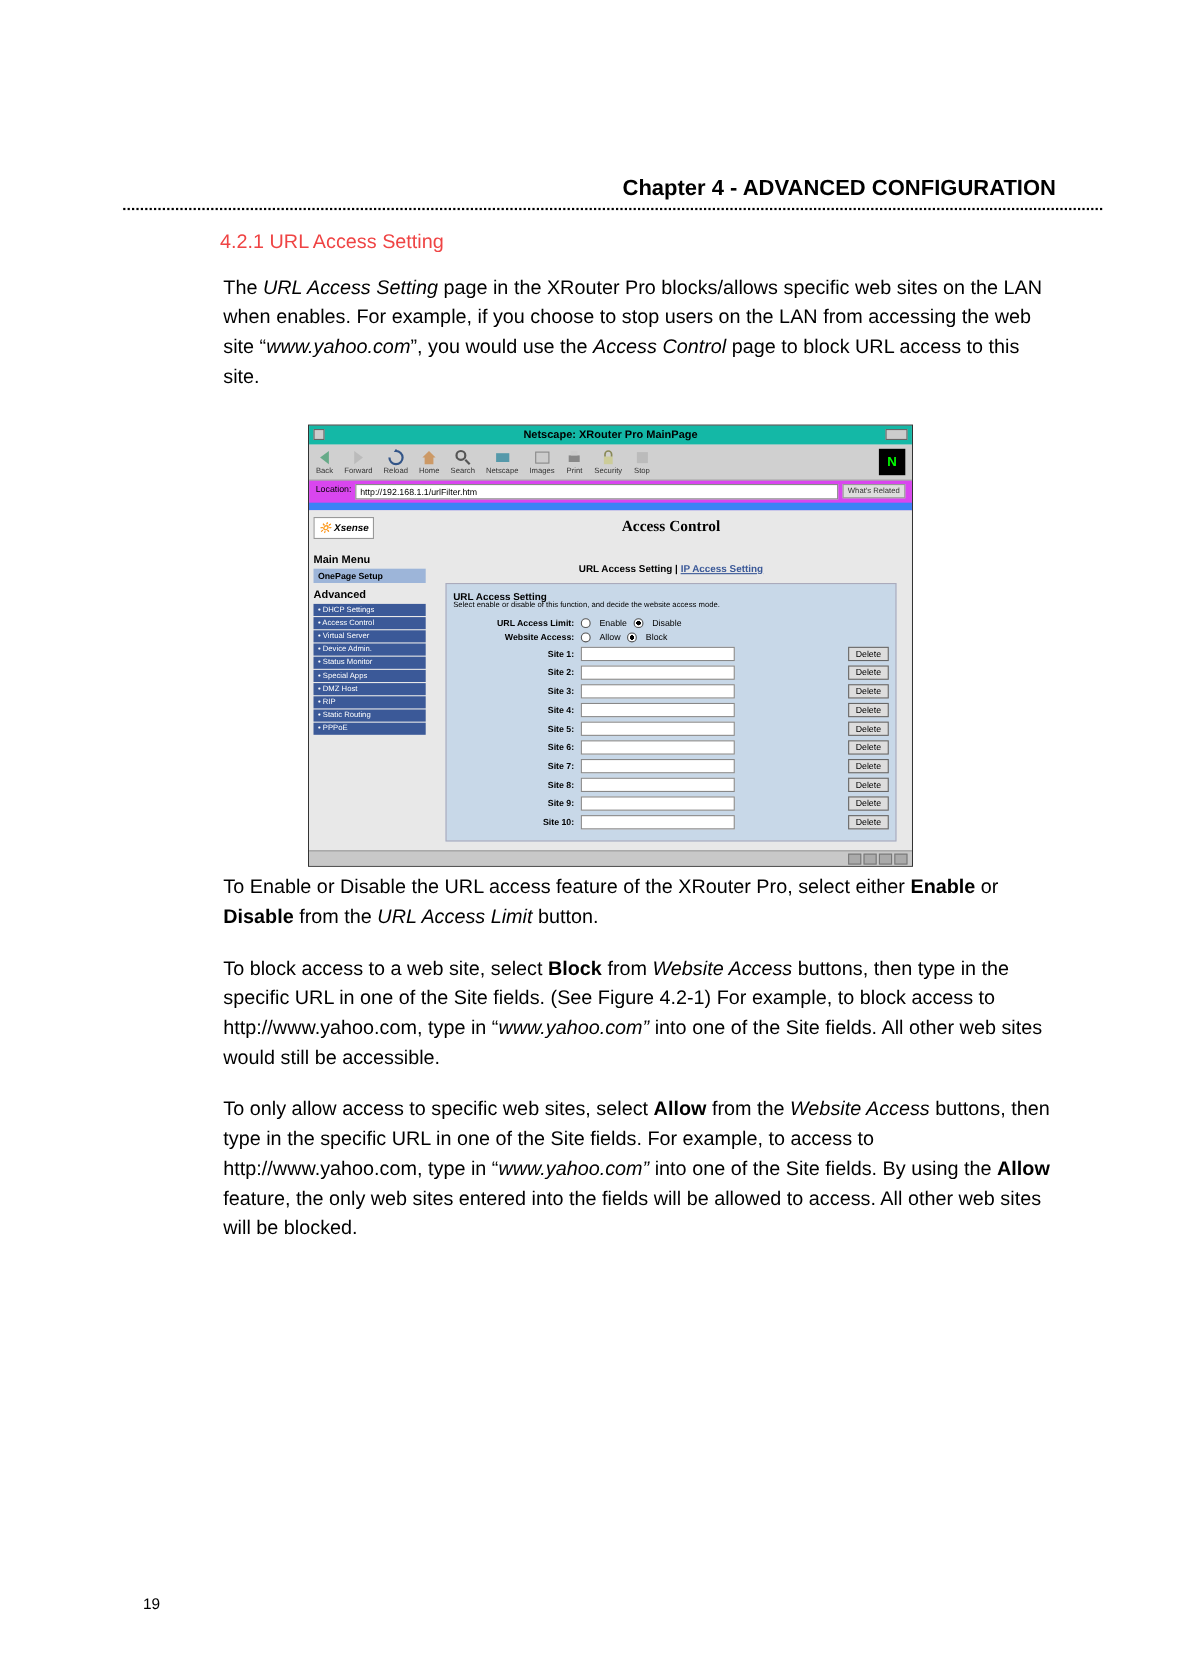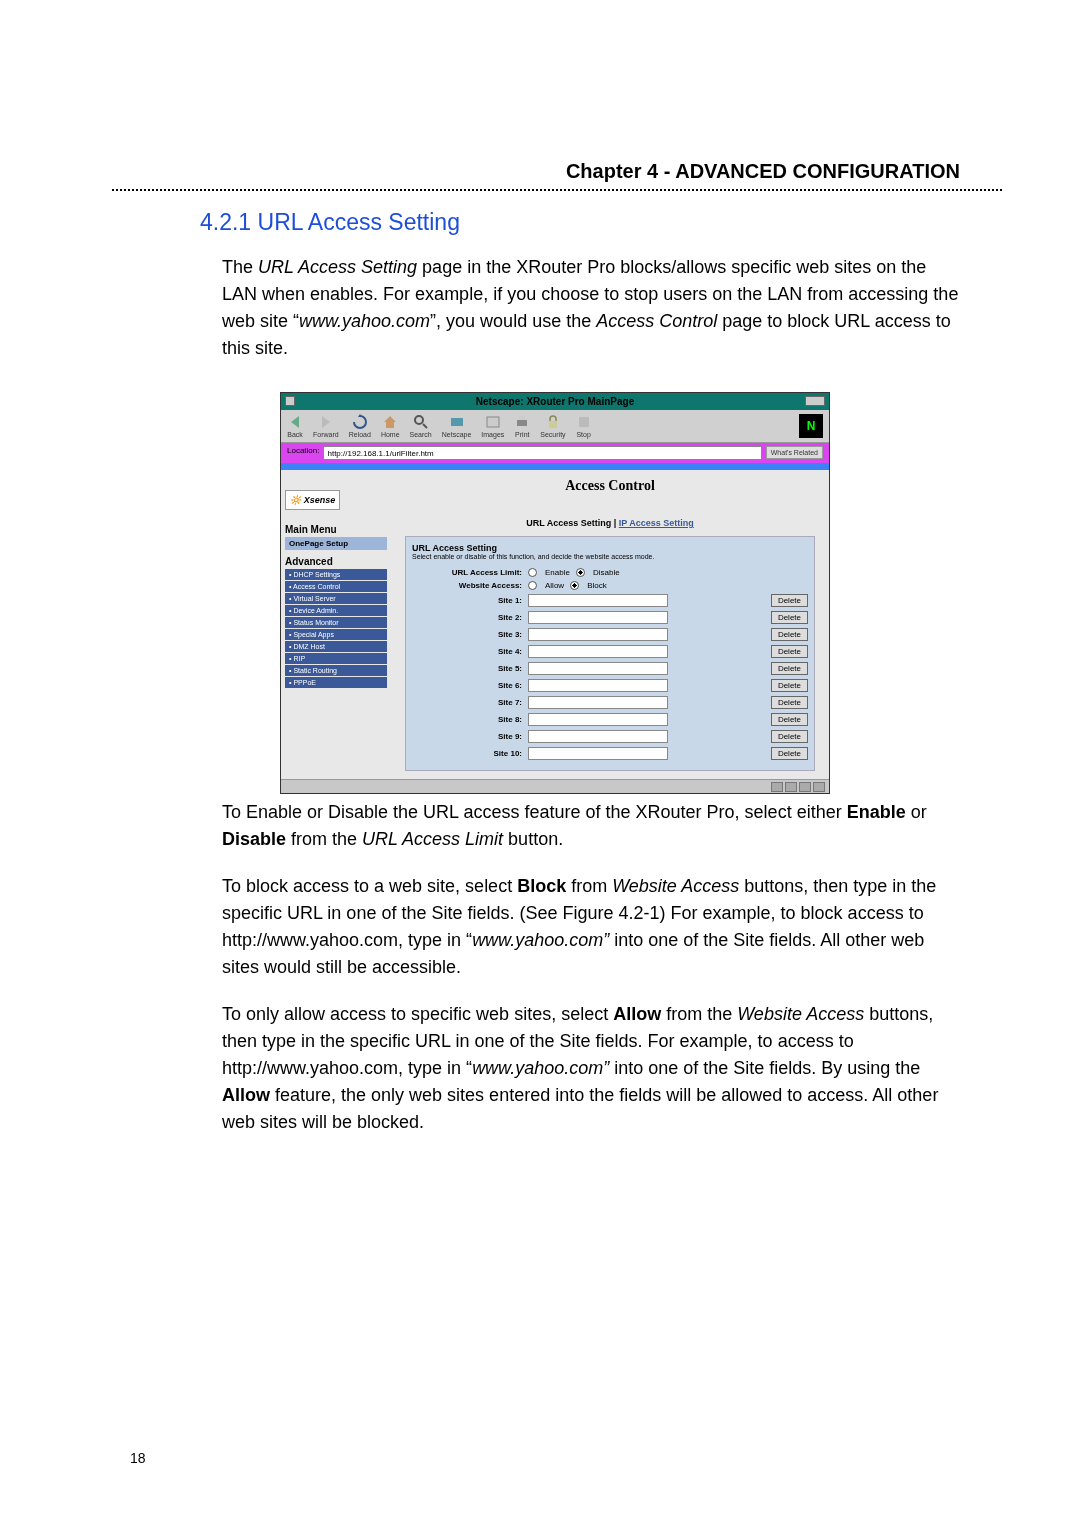--- a/index.html
+++ b/index.html
@@ -21,46 +21,46 @@
       margin-bottom: 0;
       text-align: right;
     }
     .dotted-line {
       border: none;
       border-top: 2px dotted #000;
       margin: 6px 0 18px -38px;
       width: calc(100% + 80px);
     }
     .section-heading {
-      font-size: 23px;
-      color: #1d4ed8;
+      font-size: 18px;
+      color: #ef4444;
       margin-left: 50px;
       margin-bottom: 18px;
     }
     .body-text {
       font-size: 18px;
       line-height: 1.5;
-      margin-left: 72px;
+      margin-left: 53px;
       margin-bottom: 20px;
     }
     .body-text em, .body-text .italic { font-style: italic; }
     .body-text strong { font-weight: bold; }
     .screenshot-container {
       display: flex;
       justify-content: center;
       margin: 30px 0 5px 0;
     }
     .screenshot {
       width: 550px;
       border: 1px solid #333;
       background: #dcdcdc;
       font-size: 9px;
     }
     .win-titlebar {
-      background: #0f766e;
+      background: #14b8a6;
       text-align: center;
       font-size: 10px;
       font-weight: bold;
       padding: 3px;
       position: relative;
     }
     .win-titlebar .close-box {
       position: absolute;
       left: 4px;
       top: 3px;
@@ -127,21 +127,21 @@
       background: #ddd;
     }
     .content-area {
       display: flex;
       background: #e8e8e8;
       min-height: 300px;
     }
     .sidebar {
       width: 110px;
       background: #e8e8e8;
-      padding: 20px 4px;
+      padding: 6px 4px;
     }
     .xsense-logo {
       background: #fff;
       border: 1px solid #999;
       padding: 4px;
       font-size: 9px;
       font-weight: bold;
       font-style: italic;
       margin-bottom: 8px;
       display: inline-block;
@@ -463,13 +463,13 @@
 
   <p class="body-text">
     <span>To block access to a web site, select </span><strong>Block</strong><span> from </span><em>Website Access</em><span> buttons, then type in the specific URL in one of the Site fields.   (See Figure 4.2-1) For example, to block access to http://www.yahoo.com, type in “</span><em>www.yahoo.com”</em><span> into one of the Site fields.  All other web sites would still be accessible.</span>
   </p>
 
   <p class="body-text">
     <span>To only allow access to specific web sites, select </span><strong>Allow</strong><span> from the </span><em>Website Access</em><span> buttons, then type in the specific URL in one of the Site fields. For example, to access to http://www.yahoo.com, type in “</span><em>www.yahoo.com”</em><span> into one of the Site fields. By using the </span><strong>Allow</strong><span> feature, the only web sites entered into the fields will be allowed to access. All other web sites will be blocked.</span>
   </p>
 </div>
 
-<div class="page-number">18</div>
+<div class="page-number">19</div>
 
 </body></html>

